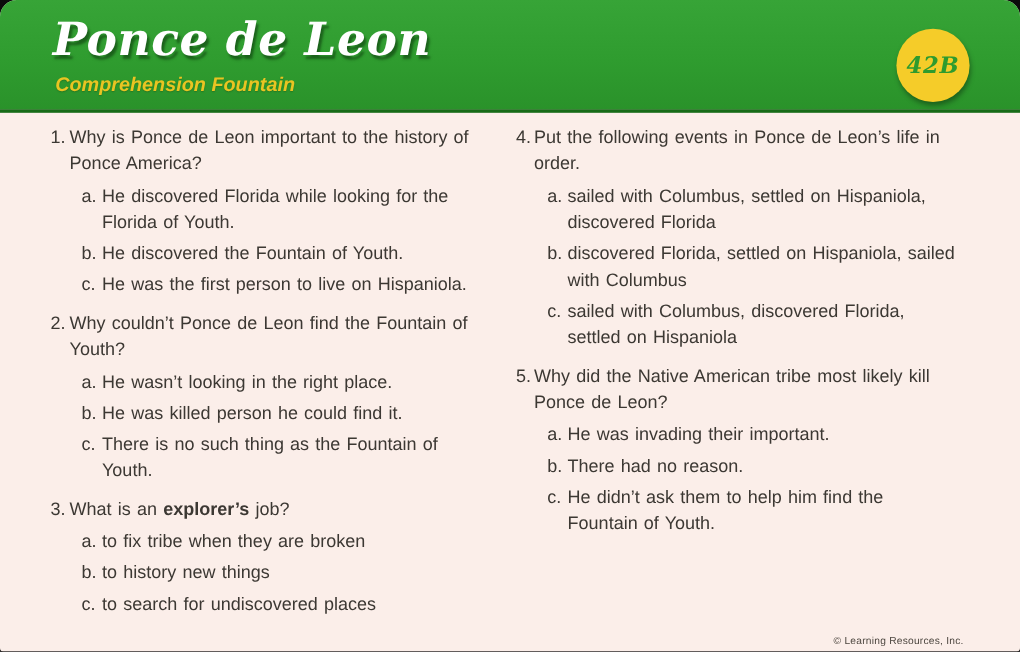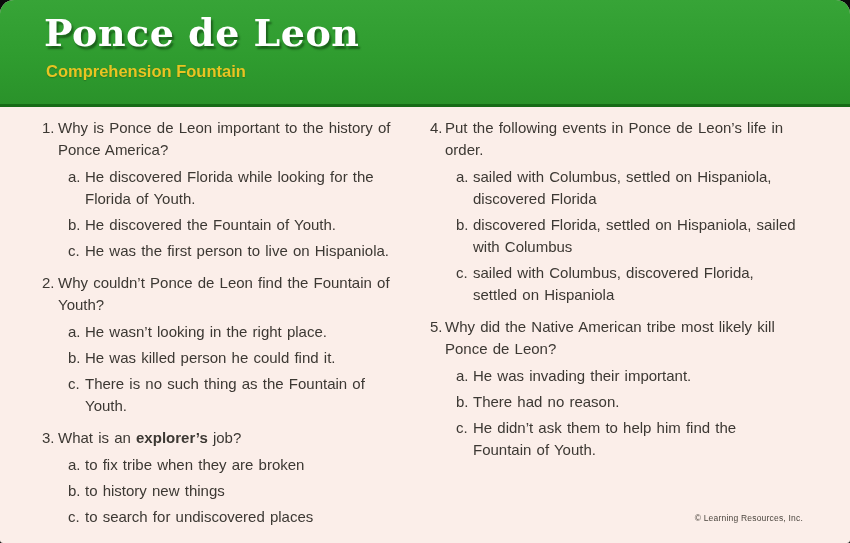--- a/index.html
+++ b/index.html
@@ -5,24 +5,25 @@
   html, body { margin: 0; padding: 0; background: #0b0b0b; width: 850px; height: 543px; overflow: hidden; }
   .card {
     position: relative; width: 850px; height: 543px;
     background: #fbeee9;
     border-radius: 14px 14px 3px 3px;
     overflow: hidden;
     font-family: "Liberation Sans", sans-serif;
   }
   
   .header {
-    position: relative; height: 107px;
+    position: relative; height: 94px;
     background: linear-gradient(180deg, #37a437 0%, #2f9c2f 55%, #2a922a 100%);
     border-bottom: 3px solid #176b17;
     box-sizing: border-box;
+    font-style: italic;
   }
   .title {
     position: absolute; left: 44px; top: 12px; margin: 0;
     font-family: "DejaVu Serif", serif; font-weight: bold;
     font-size: 38px; line-height: 42px; letter-spacing: 0.5px;
     color: #ffffff;
     text-shadow: 2px 3px 2px rgba(10, 50, 10, 0.55);
   }
   .subtitle {
     position: absolute; left: 46px; top: 61px;
@@ -54,31 +55,34 @@
   .col-right { width: 367px; }
   .question { margin-bottom: 10px; }
   .q-row { display: grid; grid-template-columns: 16px 1fr; }
   .col-right .q-row { grid-template-columns: 15px 1fr; }
   .q-num { }
   .q-text .bold { font-weight: bold; }
   .options { margin: 5px 0 0 26px; }
   .option { display: grid; grid-template-columns: 17px 1fr; margin-bottom: 4px; }
   
   .footer {
-    position: absolute; right: 47px; bottom: 20px;
+    position: absolute; right: 47px; bottom: 4px;
     font-size: 8.5px; color: #4c463f; letter-spacing: 0.2px;
   }
 </style>
 </head>
 <body>
 
 <div class="card">
   <header class="header">
     <h1 class="title">Ponce de Leon</h1>
     <div class="subtitle">Comprehension Fountain</div>
+    <div class="badge">
+      <span>42B</span>
+    </div>
   </header>
 
   <main class="body">
     <section class="col col-left">
         <div class="question">
     <div class="q-row">
       <span class="q-num">1.</span>
       <span class="q-text"><span>Why is Ponce de Leon important to the history of Ponce America?</span></span>
     </div>
     <div class="options">

